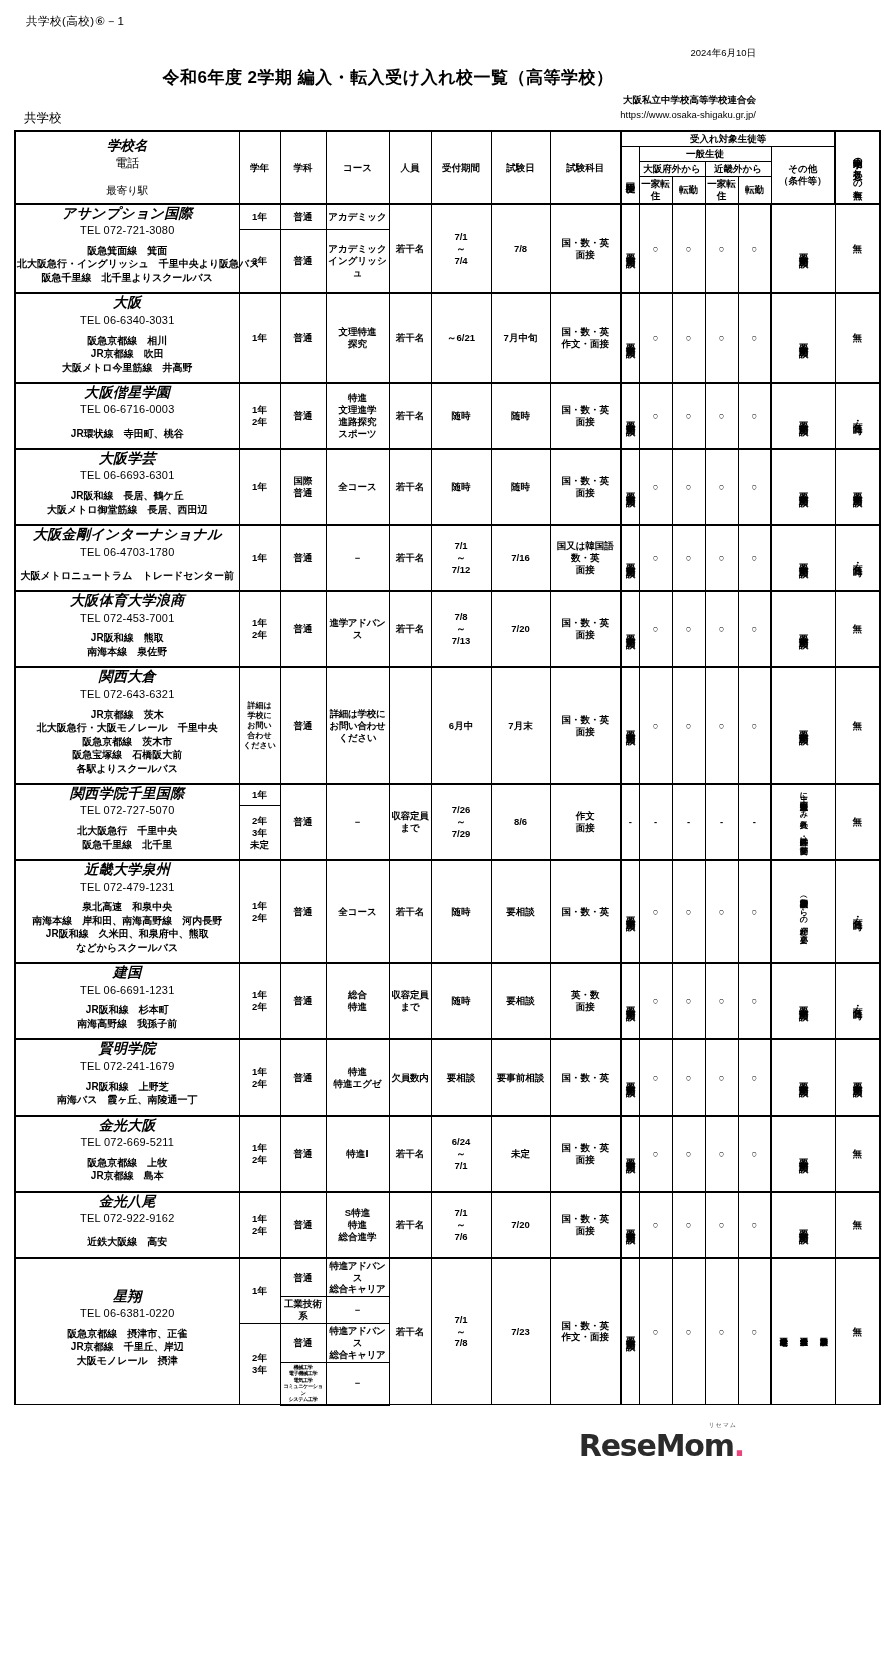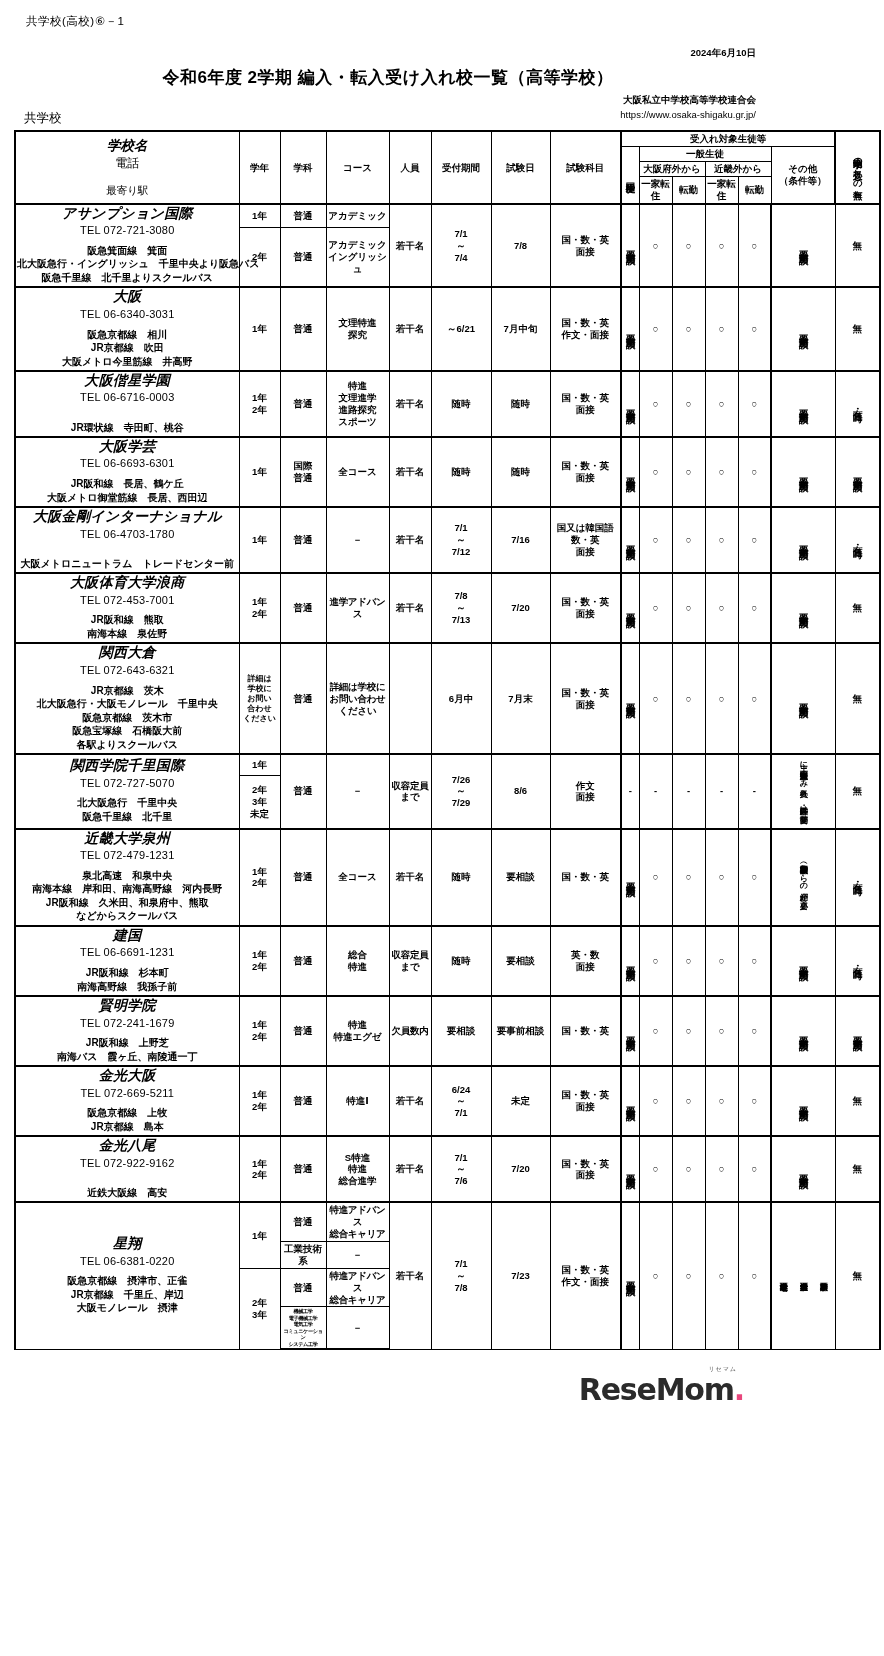--- a/index.html
+++ b/index.html
@@ -9,21 +9,21 @@
     width: 884px;
     background: #ffffff;
     font-family: "Liberation Sans", "DejaVu Sans", sans-serif;
     color: #000;
     -webkit-font-smoothing: antialiased;
   }
   .page { width: 776px; min-height: 1656px; position: relative; padding: 0 14px; }
 
   
   .page-code { font-size: 11.5px; padding: 14px 0 0 12px; letter-spacing: .5px; }
-  .date-line { text-align: right; font-size: 9.5px; font-weight: bold; margin-top: 18px; padding-right: 6px; }
+  .date-line { text-align: right; font-size: 9.5px; font-weight: normal; margin-top: 18px; padding-right: 6px; }
   .doc-title { text-align: center; font-size: 17px; font-weight: bold; margin-top: 6px; letter-spacing: .5px; }
   .org-block { text-align: right; font-size: 9.5px; font-weight: bold; line-height: 1.55; margin-top: 4px; padding-right: 6px; }
   .org-block .url { font-weight: normal; }
   .kyogaku { font-size: 12.5px; margin-top: -12px; padding-left: 10px; }
 
   
   table.main {
     width: 856px;
     border-collapse: collapse;
     margin-top: 3px;
@@ -63,21 +63,21 @@
     text-align: left;
     vertical-align: top;
     padding: 3px 4px 3px 4px;
     position: relative;
     height: 100%;
   }
   .sc-wrap { display: flex; flex-direction: column; height: 100%; min-height: 62px; }
   .sc-name { font-style: italic; font-weight: bold; font-size: 14px; line-height: 1.1; letter-spacing: .3px; }
   .sc-tel  { font-weight: normal; font-size: 11px; margin-top: 3px; letter-spacing: .2px; }
   .sc-spacer { flex: 1 1 auto; min-height: 6px; }
-  .sc-station { text-align: center; font-size: 10px; font-weight: bold; line-height: 1.35; padding-bottom: 1px; }
+  .sc-station { text-align: center; font-size: 10px; font-weight: bold; line-height: 1.35; padding-bottom: 7px; }
   .sc-station div { white-space: nowrap; }
 
   
   .vert {
     writing-mode: vertical-rl;
     text-orientation: upright;
     letter-spacing: 1px;
     margin: 0 auto;
     line-height: 1.15;
     font-size: 9.5px;

